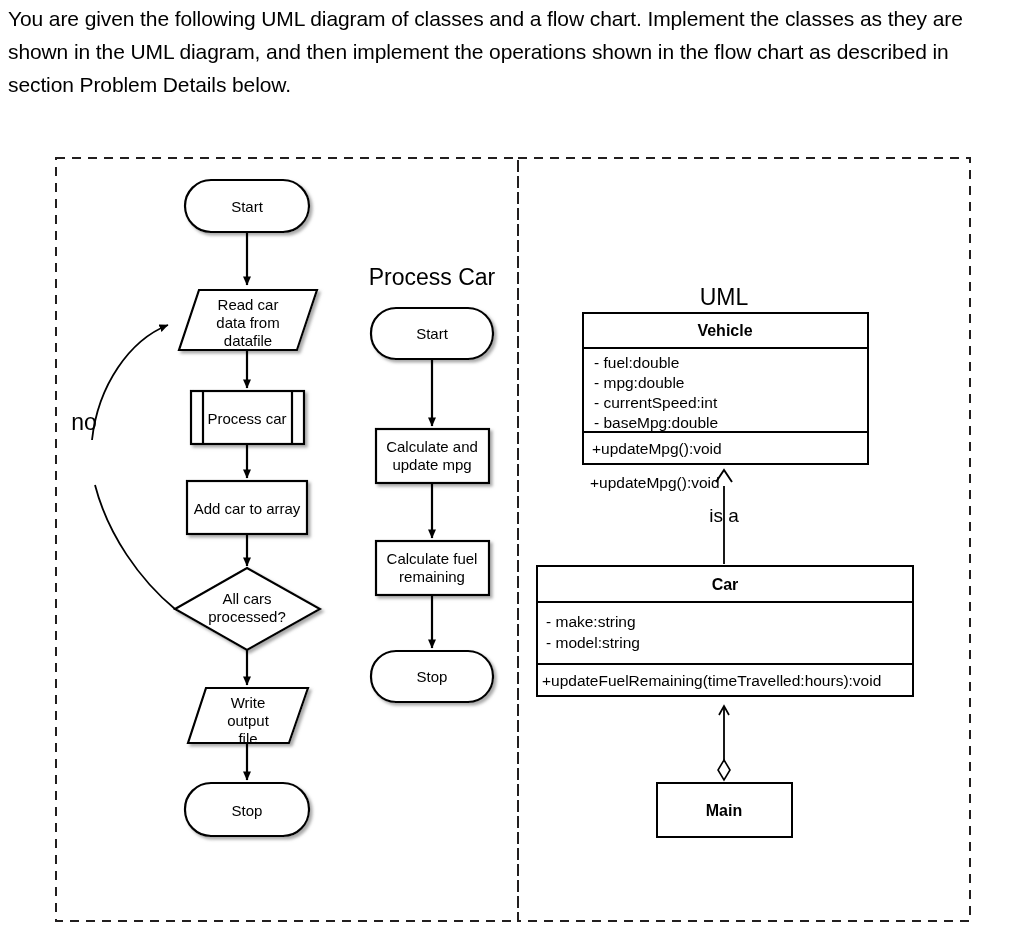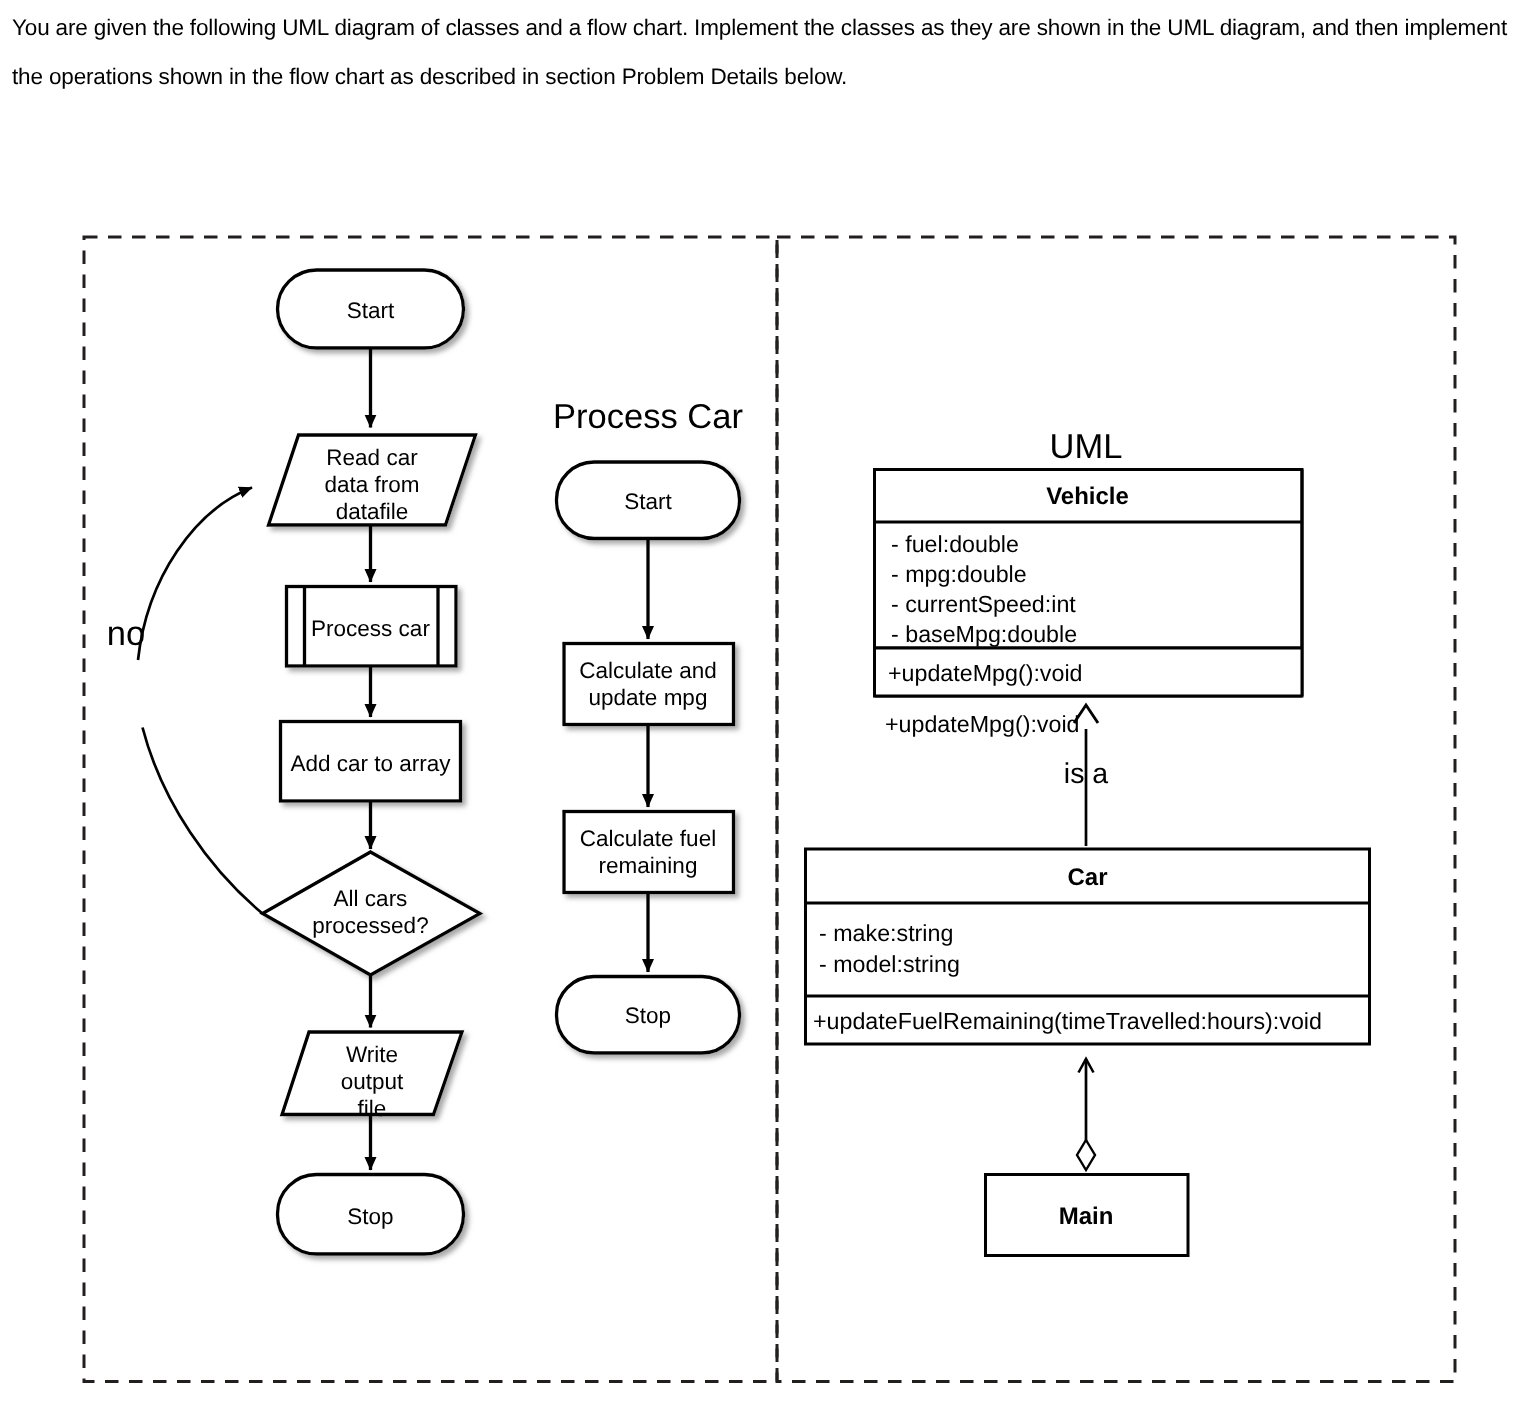--- a/index.html
+++ b/index.html
@@ -16,21 +16,21 @@
     color: #000000;
     overflow: hidden;
   }
 
   
   #prompt-text {
     position: absolute;
     left: 8px;
     top: 2px;
     width: 1000px;
-    font-size: 15px;
+    font-size: 21px;
     line-height: 33px;
     color: #000000;
     letter-spacing: -0.1px;
   }
 
   
   #diagram-canvas {
     position: absolute;
     left: 0;
     top: 140px;

